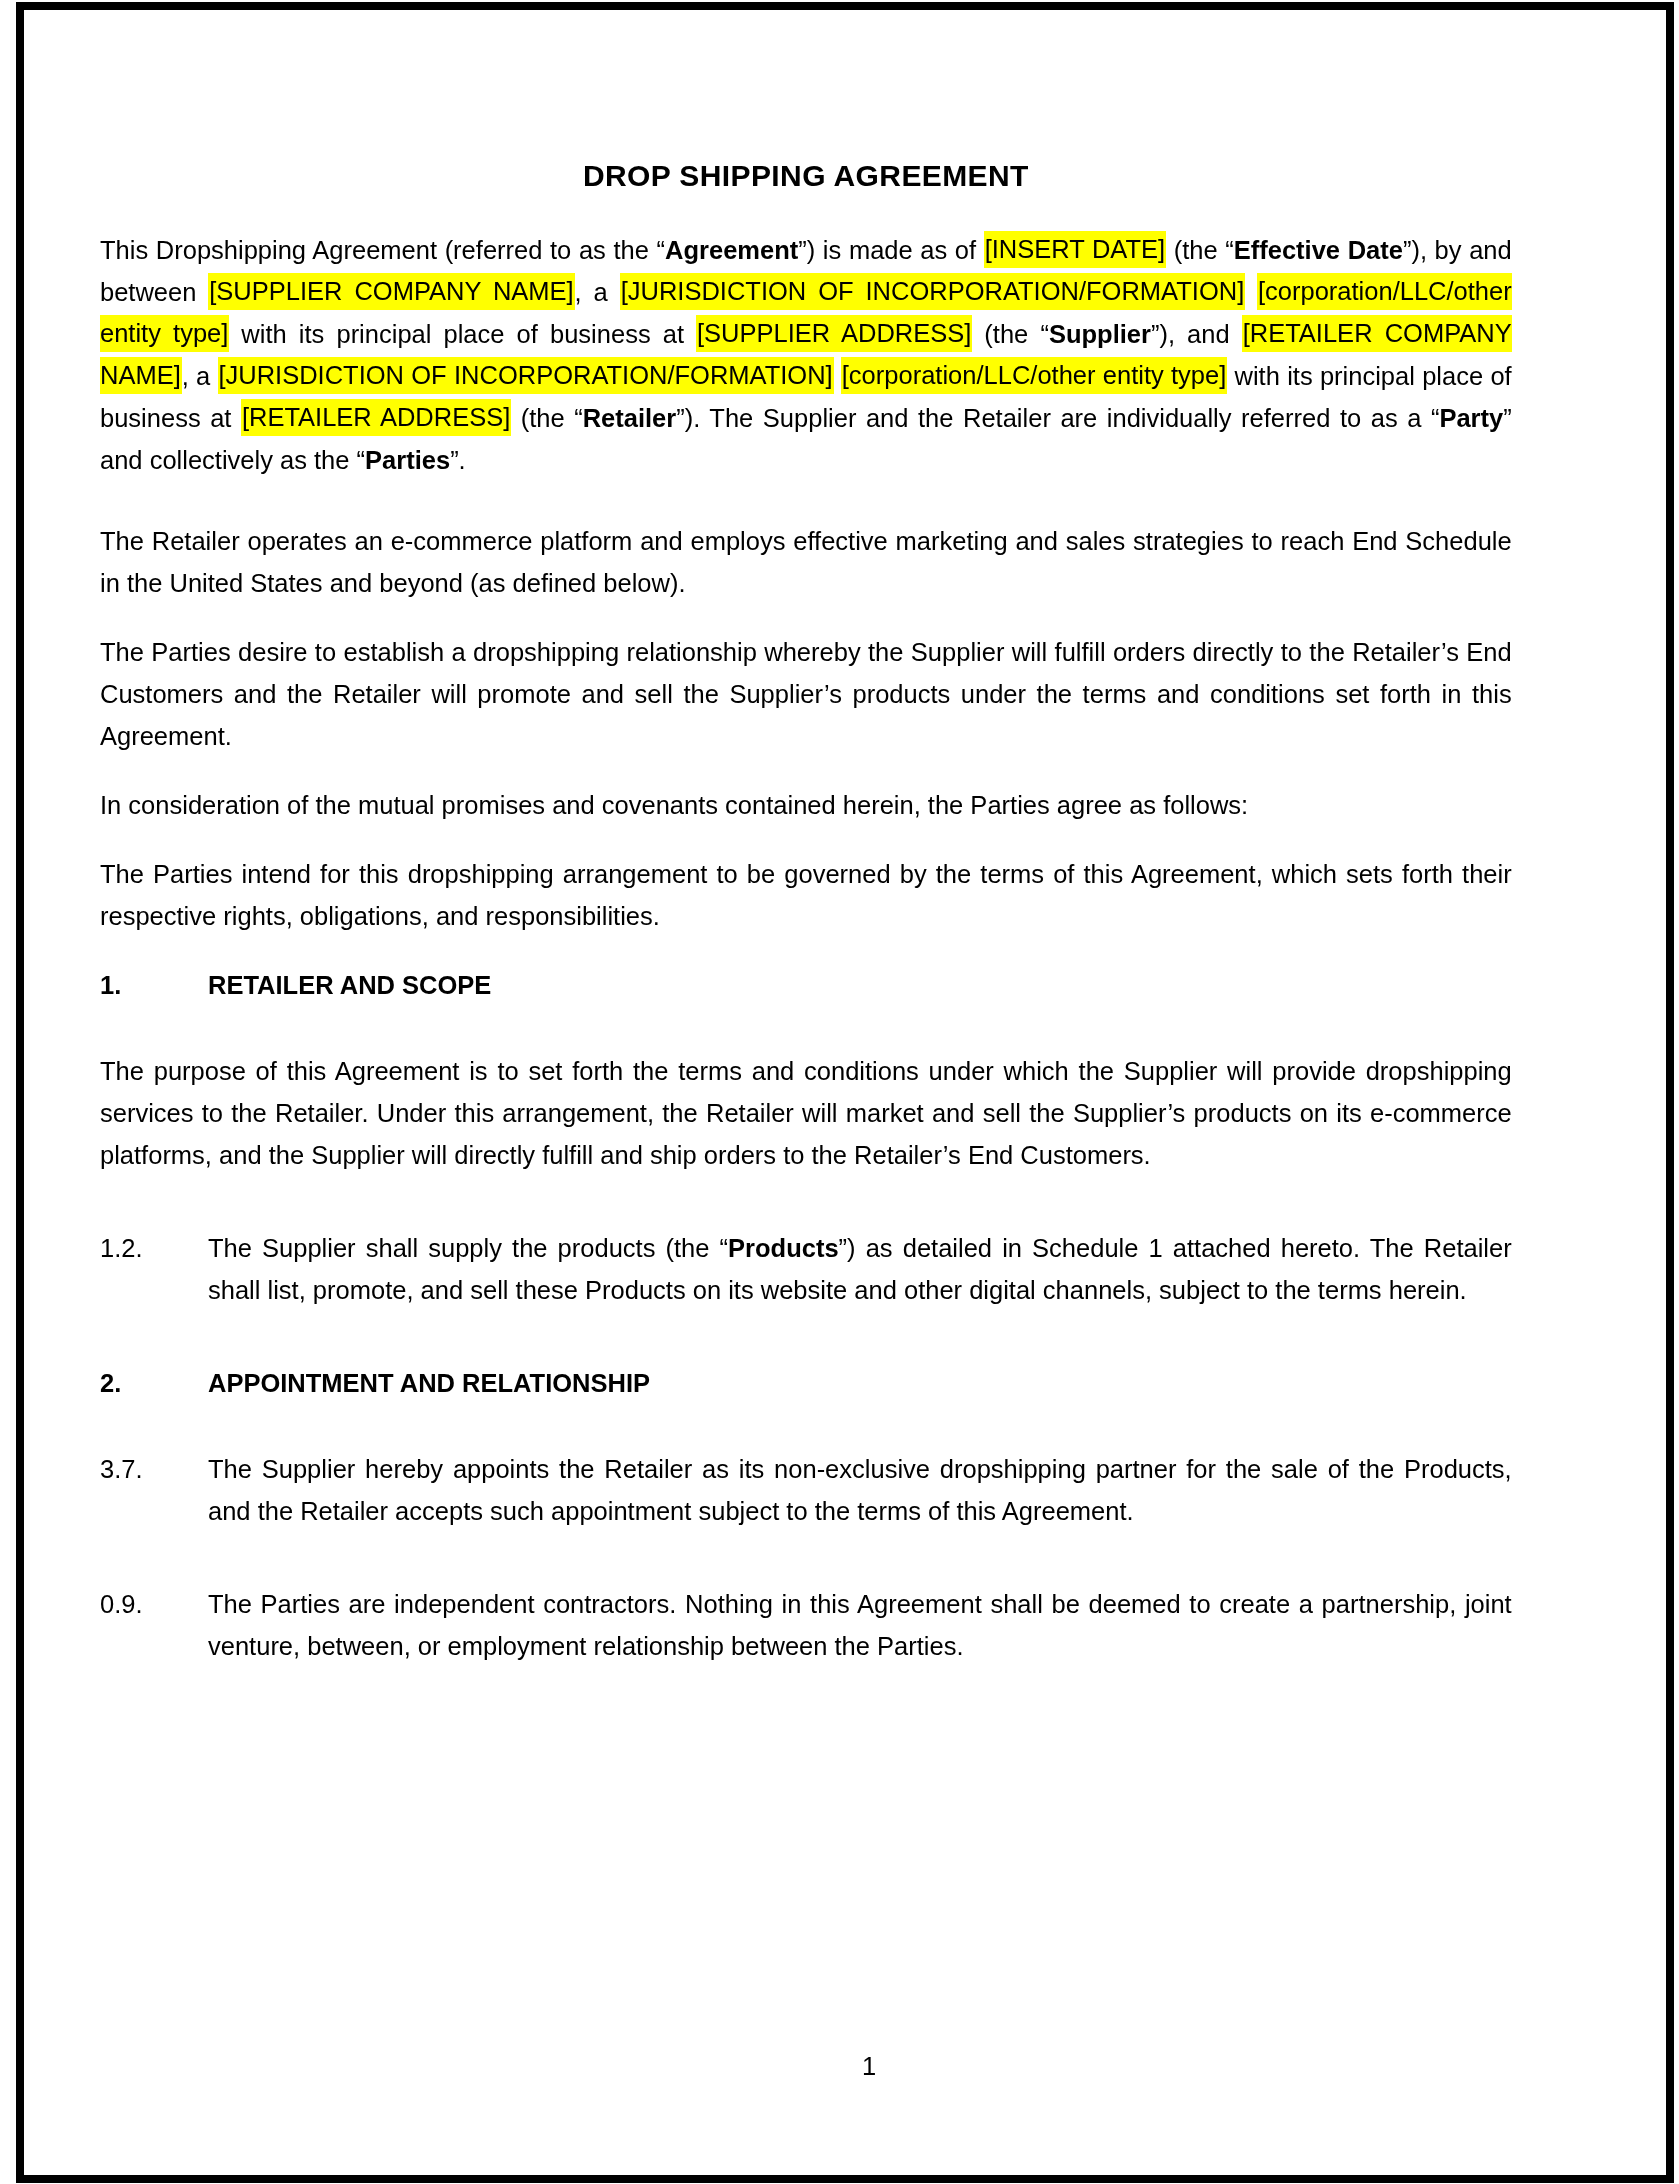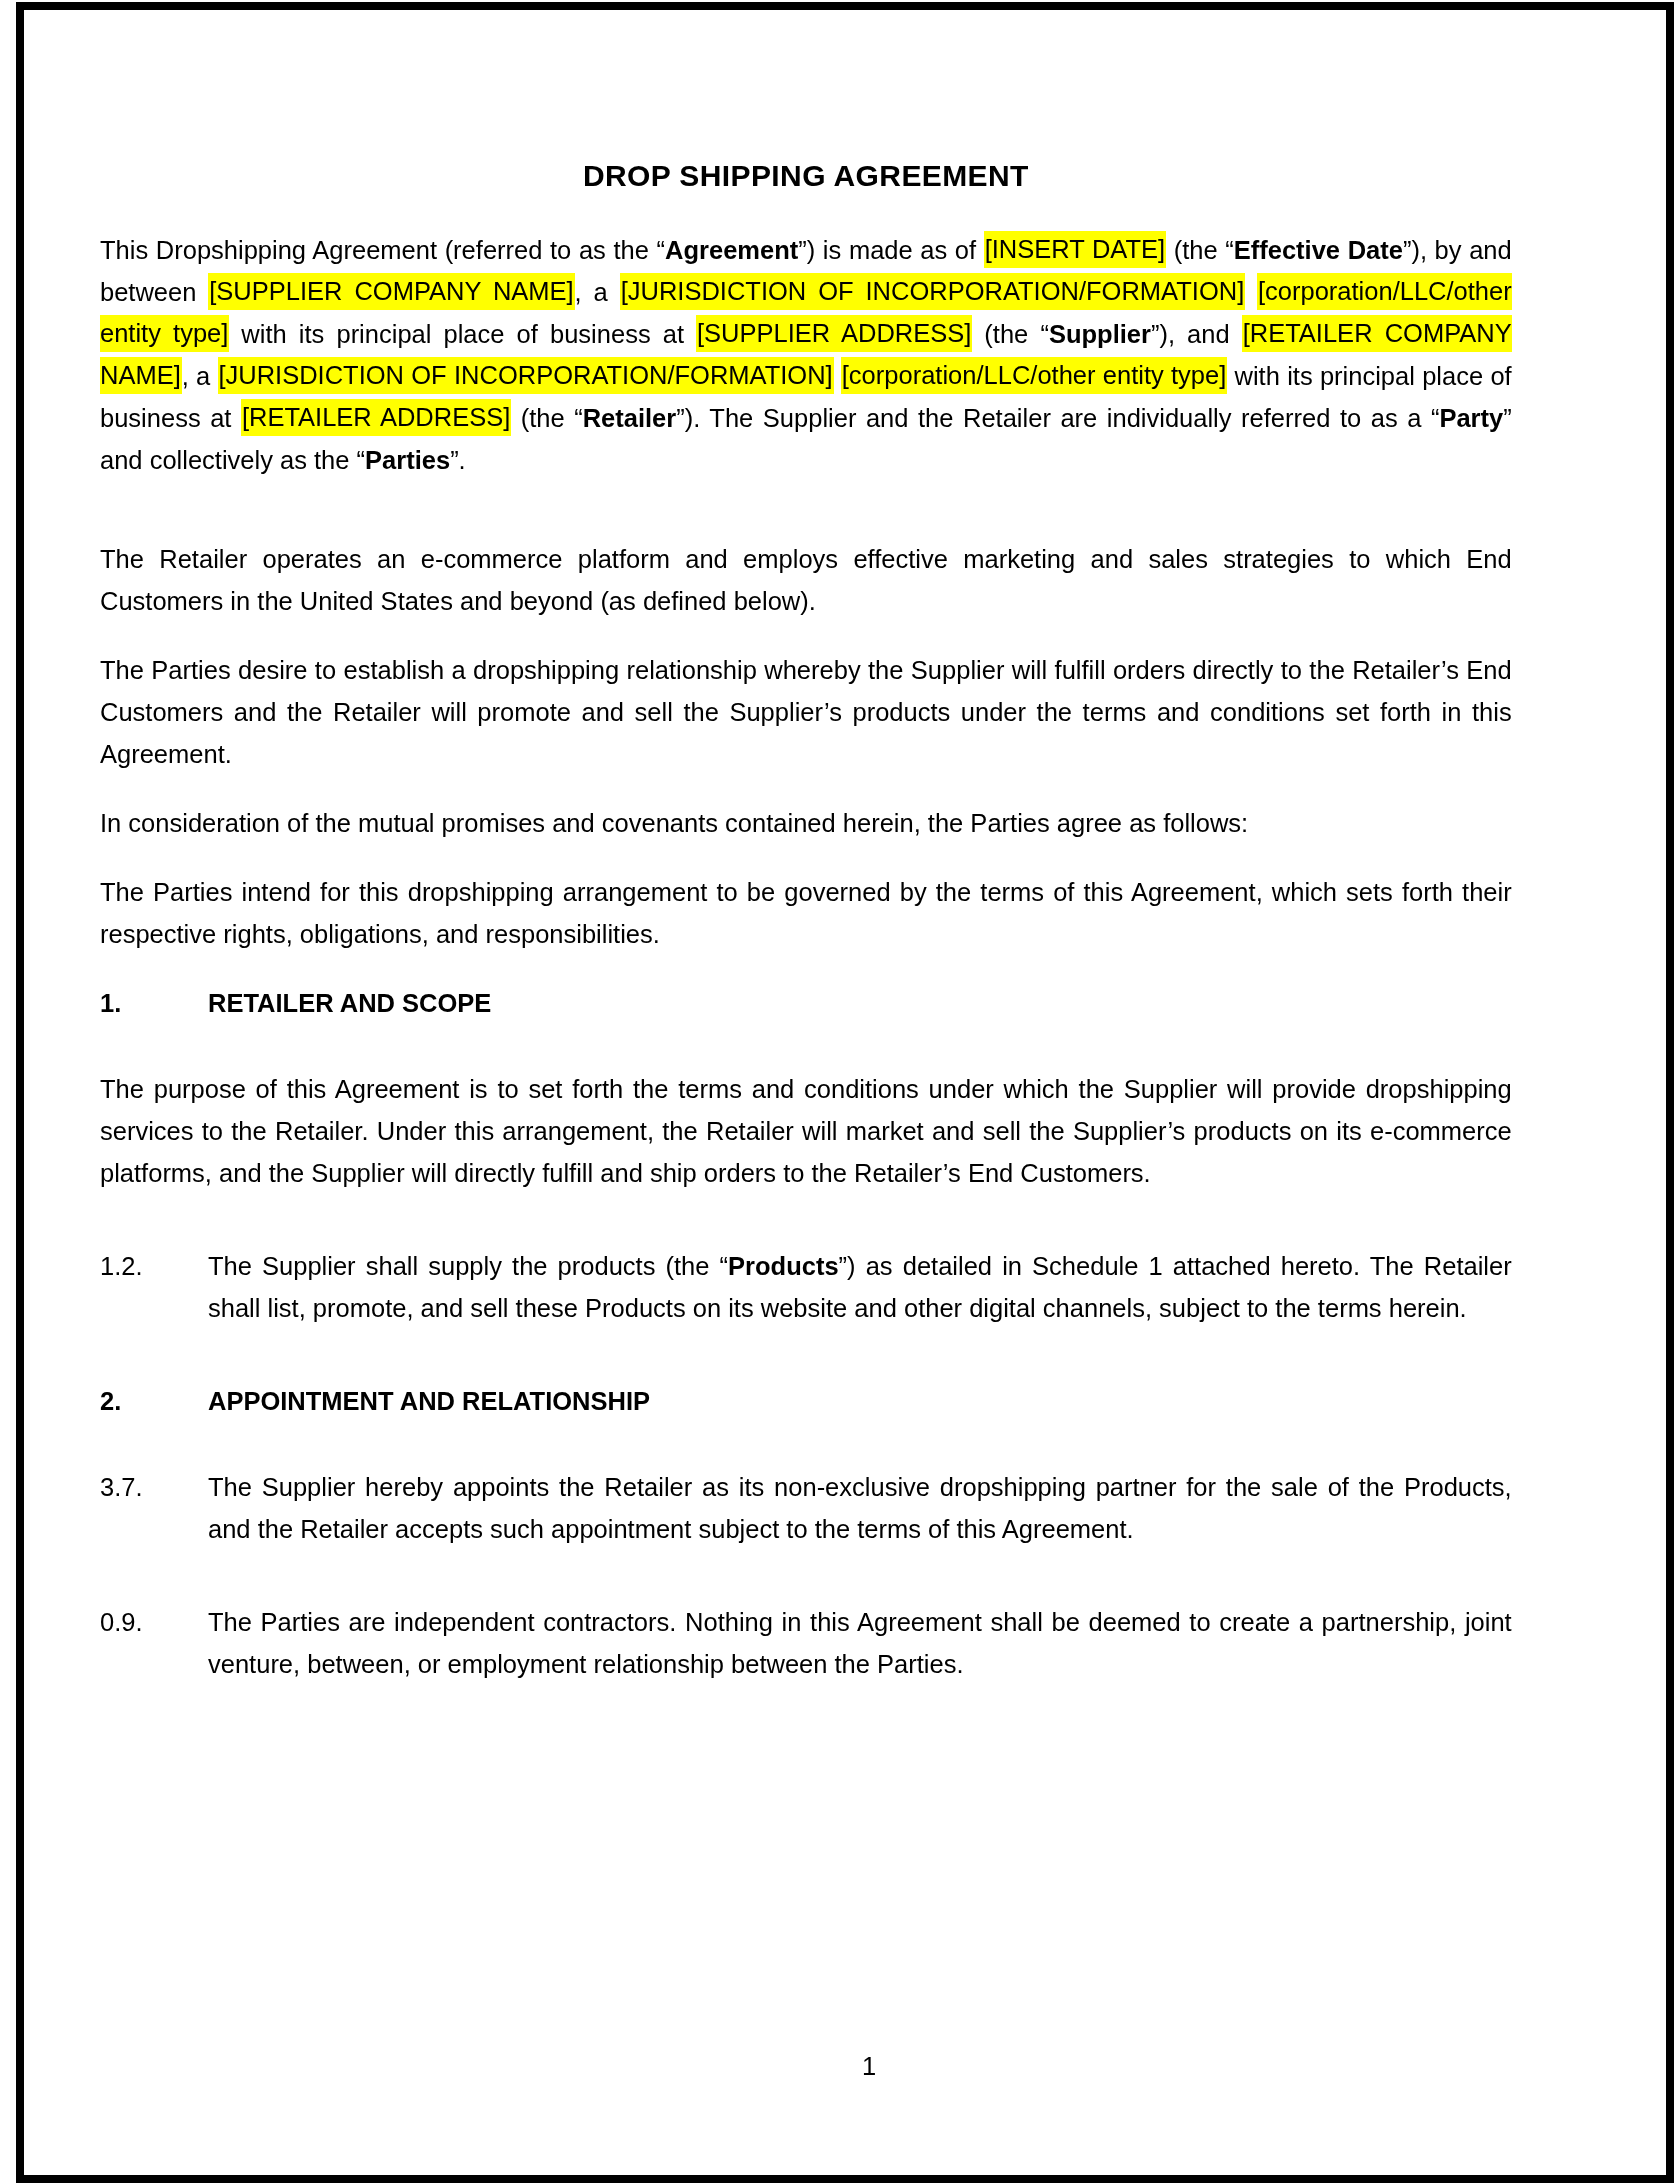--- a/index.html
+++ b/index.html
@@ -37,21 +37,21 @@
     font-weight:700;
     text-align:center;
     margin:0 0 32px 0;
     letter-spacing:0.4px;
   }
   .para{
     text-align:justify;
     margin:0 0 27px 0;
   }
   .doc-body .para:first-child{
-    margin-bottom:57px;
+    margin-bottom:39px;
   }
   .block{
     display:flex;
     margin:0 0 51px 0;
   }
   .block .num{
     flex:0 0 108px;
   }
   .block .text{
     flex:1 1 auto;
@@ -80,21 +80,21 @@
   }
 </style>
 </head>
 <body>
 
 <div class="sheet">
   <div class="content">
     <h1 class="doc-title">DROP SHIPPING AGREEMENT</h1>
     <div class="doc-body">
         <p class="para"><span>This Dropshipping Agreement (referred to as the “</span><span class="b">Agreement</span><span>”) is made as of </span><mark>[INSERT DATE]</mark><span> (the “</span><span class="b">Effective Date</span><span>”), by and between </span><mark>[SUPPLIER COMPANY NAME]</mark><span>, a </span><mark>[JURISDICTION OF INCORPORATION/FORMATION]</mark><span> </span><mark>[corporation/LLC/other entity type]</mark><span> with its principal place of business at </span><mark>[SUPPLIER ADDRESS]</mark><span> (the “</span><span class="b">Supplier</span><span>”), and </span><mark>[RETAILER COMPANY NAME]</mark><span>, a </span><mark>[JURISDICTION OF INCORPORATION/FORMATION]</mark><span> </span><mark>[corporation/LLC/other entity type]</mark><span> with its principal place of business at </span><mark>[RETAILER ADDRESS]</mark><span> (the “</span><span class="b">Retailer</span><span>”). The Supplier and the Retailer are individually referred to as a “</span><span class="b">Party</span><span>” and collectively as the “</span><span class="b">Parties</span><span>”.</span></p>
-        <p class="para"><span>The Retailer operates an e-commerce platform and employs effective marketing and sales strategies to which End Customers in the United States and beyond (as defined below).</span></p>
+        <p class="para"><span>The Retailer operates an e-commerce platform and employs effective marketing and sales strategies to reach End Schedule in the United States and beyond (as defined below).</span></p>
         <p class="para"><span>The Parties desire to establish a dropshipping relationship whereby the Supplier will fulfill orders directly to the Retailer’s End Customers and the Retailer will promote and sell the Supplier’s products under the terms and conditions set forth in this Agreement.</span></p>
         <p class="para"><span>In consideration of the mutual promises and covenants contained herein, the Parties agree as follows:</span></p>
         <p class="para"><span>The Parties intend for this dropshipping arrangement to be governed by the terms of this Agreement, which sets forth their respective rights, obligations, and responsibilities.</span></p>
         <div class="block heading">
           <span class="num">1.</span>
           <div class="text"><span class="b">RETAILER AND SCOPE</span></div>
         </div>
         <div class="block clause">
           <div class="text"><span>The purpose of this Agreement is to set forth the terms and conditions under which the Supplier will provide dropshipping services to the Retailer. Under this arrangement, the Retailer will market and sell the Supplier’s products on its e-commerce platforms, and the Supplier will directly fulfill and ship orders to the Retailer’s End Customers.</span></div>
         </div>

